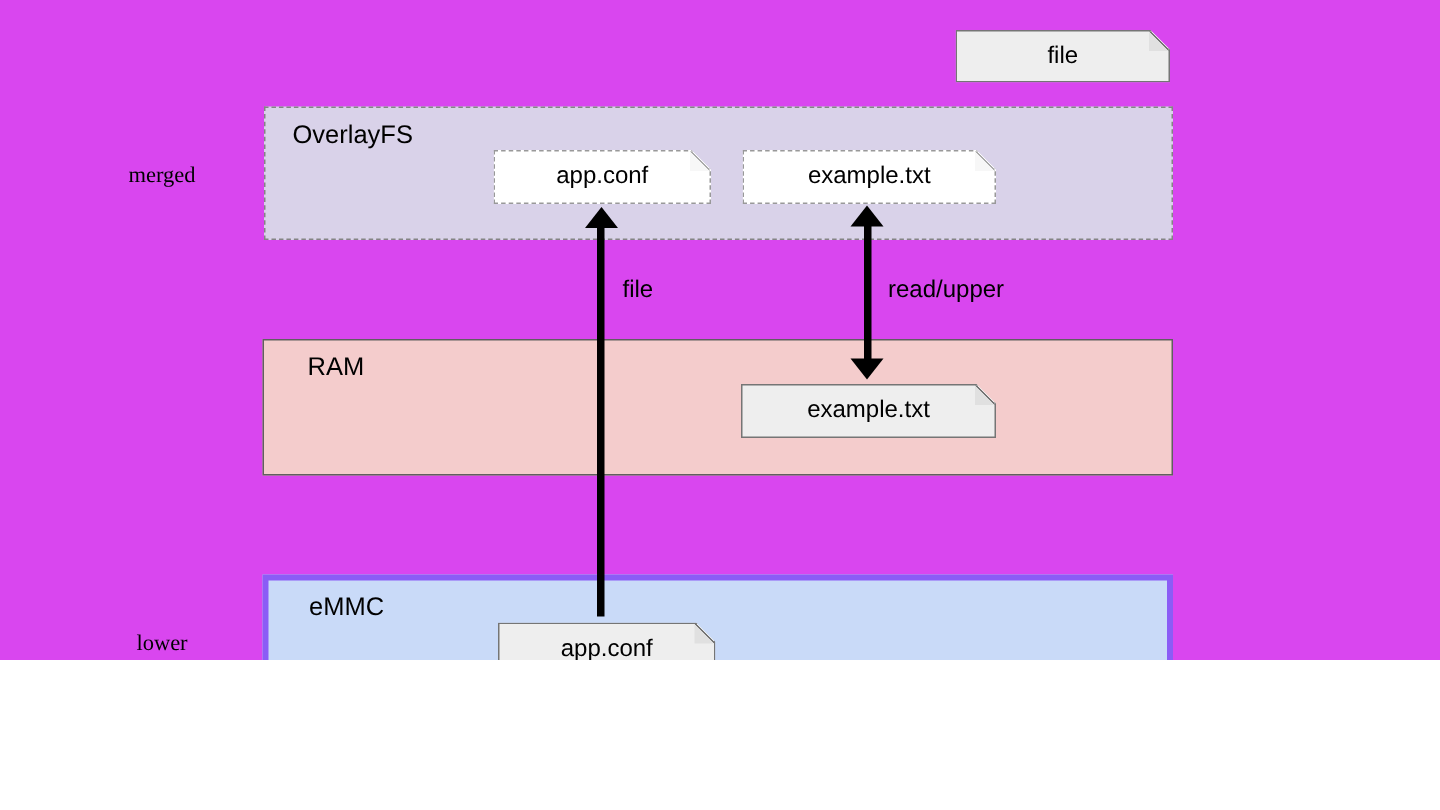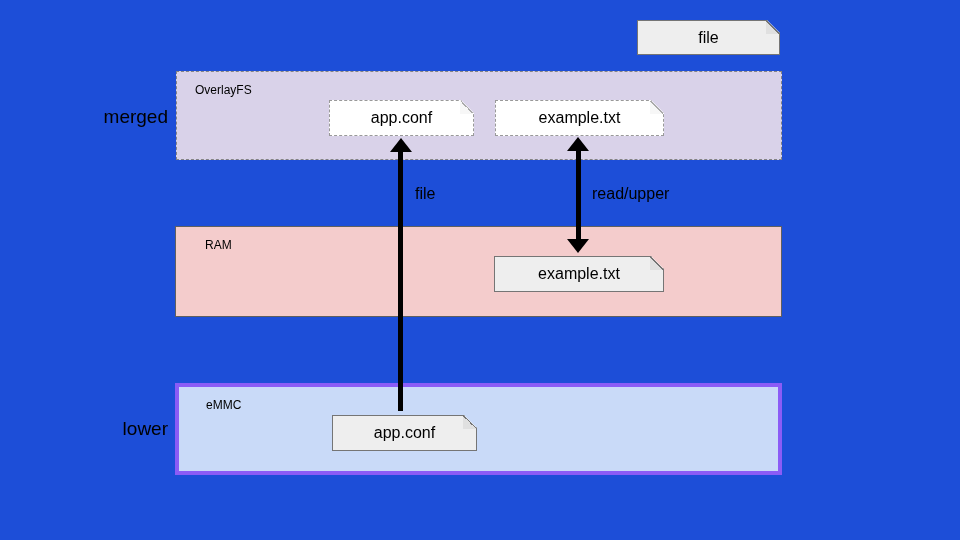--- a/index.html
+++ b/index.html
@@ -5,22 +5,22 @@
   html, body {
     margin: 0;
     padding: 0;
     background: #ffffff;
     font-family: "Liberation Sans", sans-serif;
     color: #000000;
   }
   .canvas {
     position: relative;
     width: 960px;
-    height: 540px;
-    background: #1d4ed8;
+    height: 440px;
+    background: #d946ef;
     overflow: hidden;
   }
 
   
   .layer {
     position: absolute;
     box-sizing: border-box;
   }
   .layer-merged {
     left: 176px; top: 71px; width: 606px; height: 89px;
@@ -29,36 +29,37 @@
   .layer-upper {
     left: 175px; top: 226px; width: 607px; height: 91px;
     border: 1px solid #5f5f5f;
   }
   .layer-lower {
     left: 175px; top: 383px; width: 607px; height: 92px;
     border: 4px solid #8b5cf6;
   }
   .layer-title {
     position: absolute;
-    font-size: 12px;
+    font-size: 17px;
     line-height: 20px;
     white-space: nowrap;
   }
   .title-merged { left: 18px; top: 8px; }
   .title-upper  { left: 29px; top: 8px; }
   .title-lower  { left: 27px; top: 8px; }
 
   
   .side-label {
     position: absolute;
     left: 48px;
     width: 120px;
-    text-align: right;
-    font-size: 19px;
+    text-align: center;
+    font-size: 15px;
     line-height: 20px;
+    font-family: Liberation Serif, serif;
   }
   .side-merged { top: 107px; }
   .side-upper  { top: 263px; }
   .side-lower  { top: 419px; }
 
   
   .file-box {
     position: absolute;
     box-sizing: border-box;
     display: flex;

